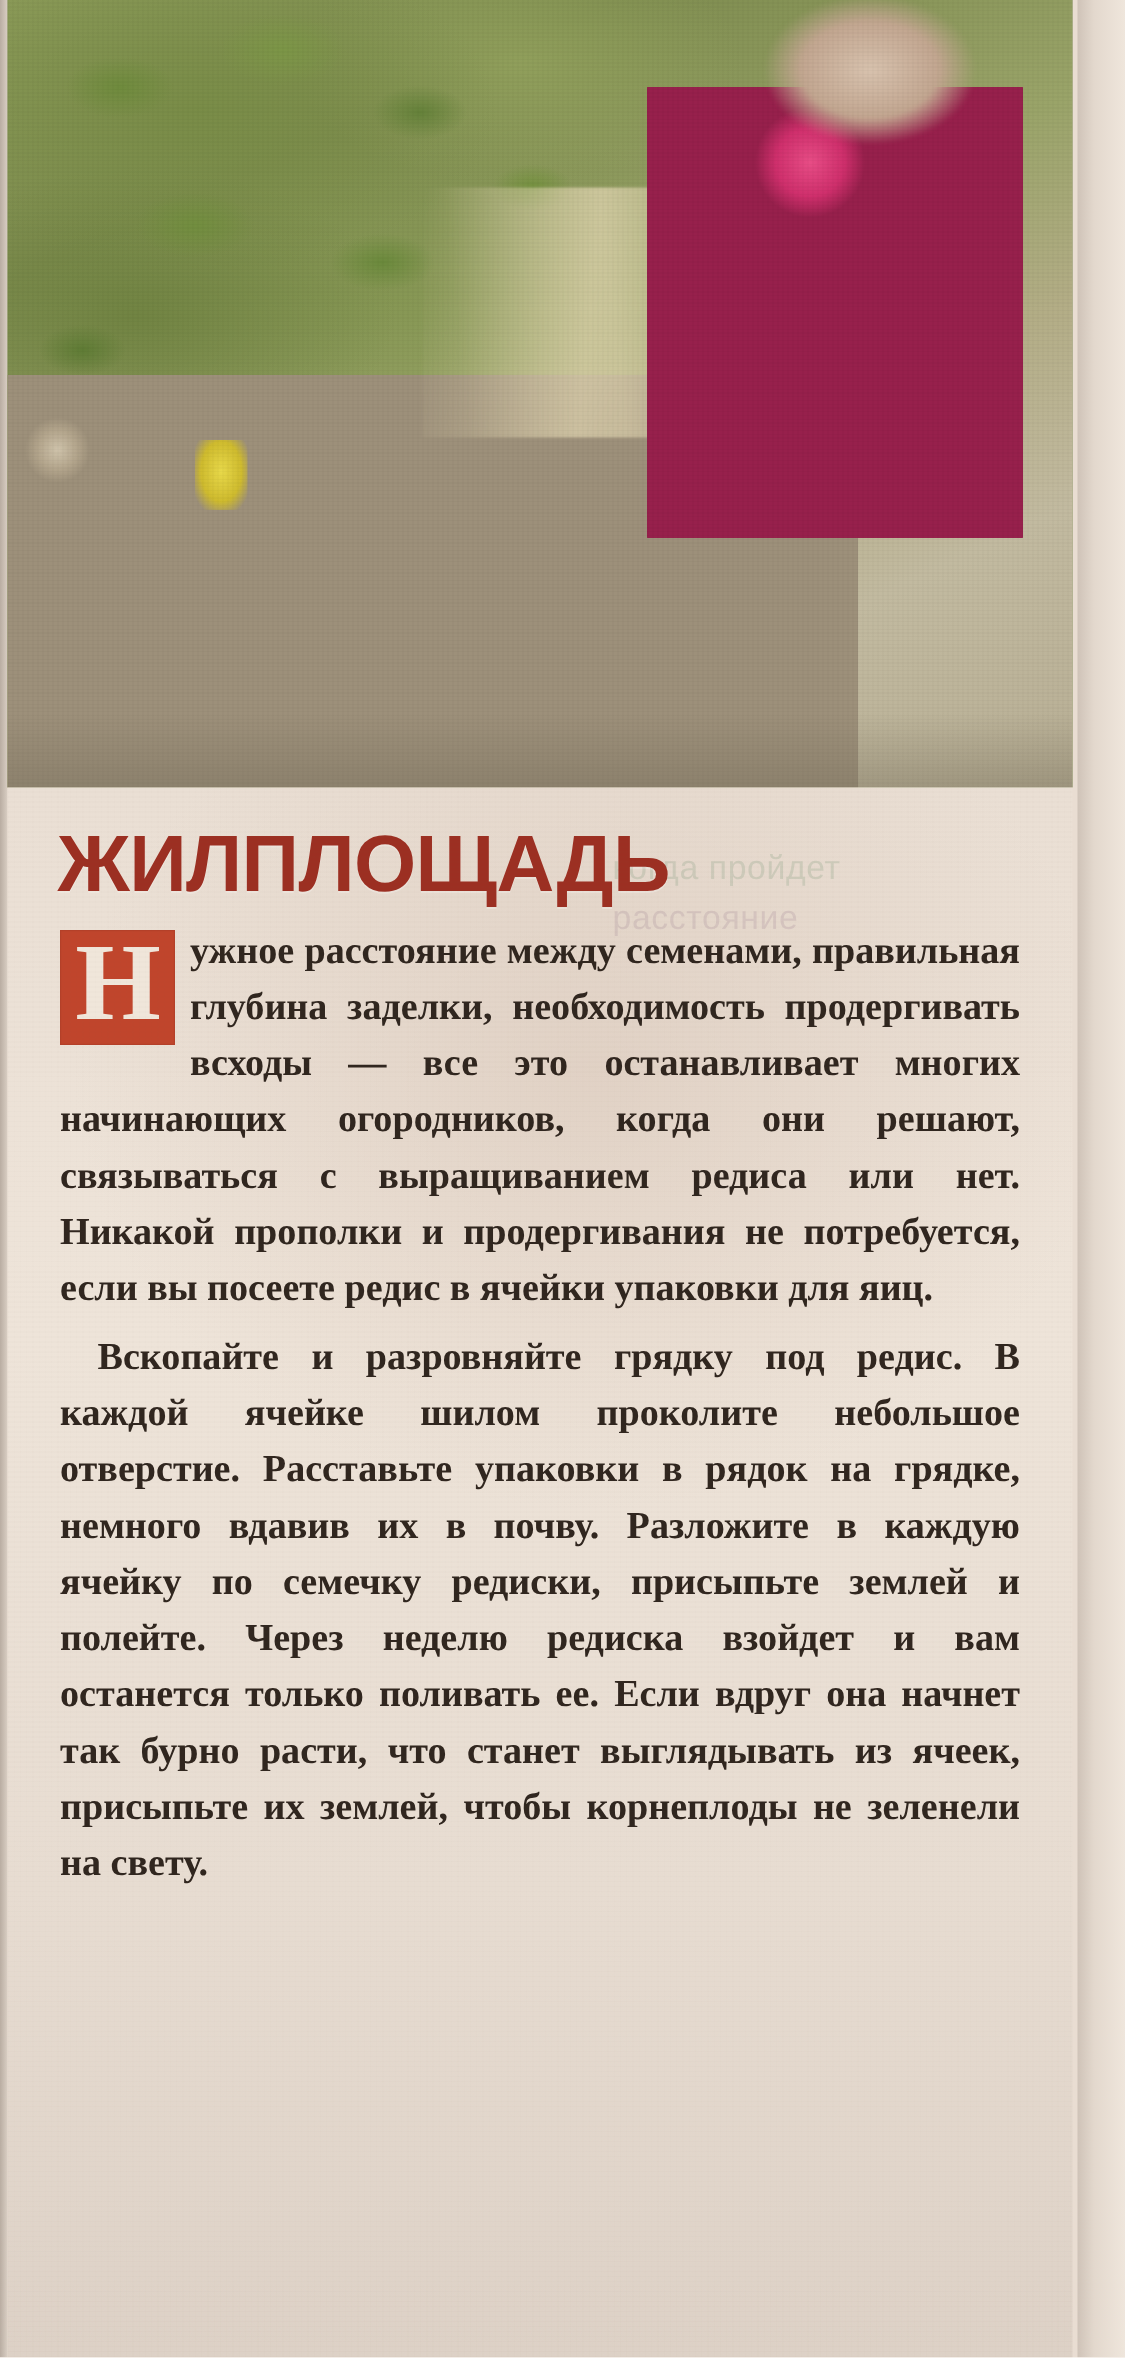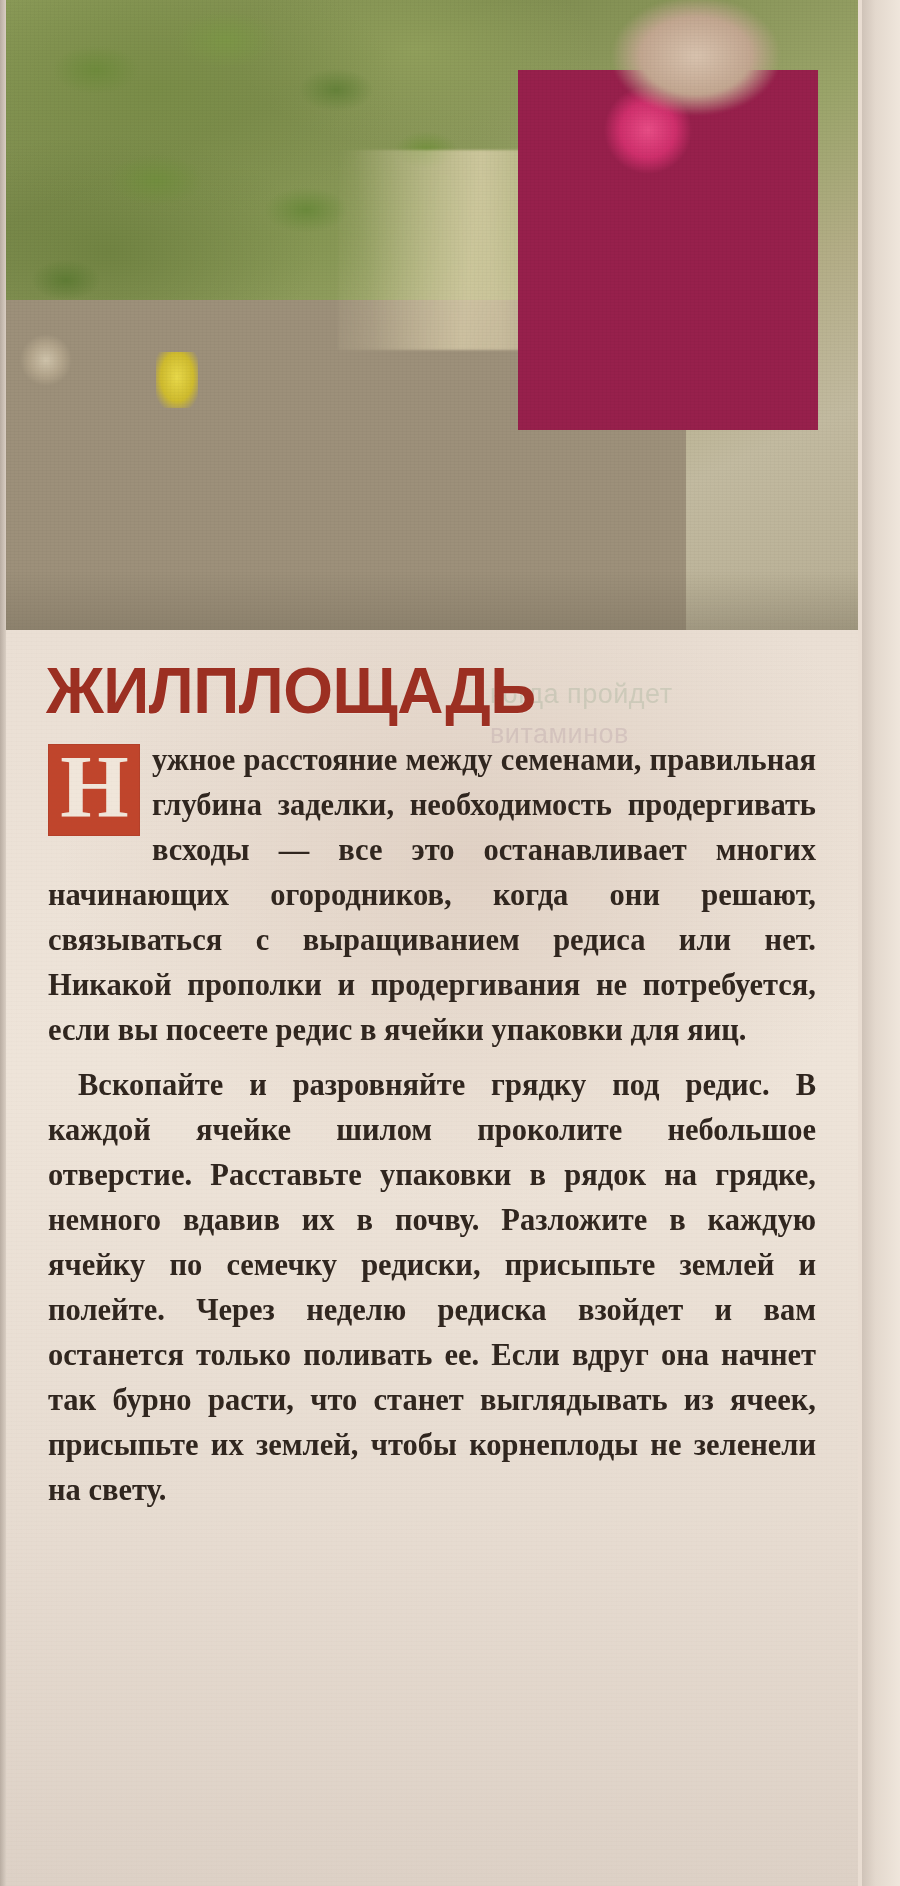--- a/index.html
+++ b/index.html
@@ -262,21 +262,21 @@
     <div class="radish-bunch"></div>
     <div class="hand"></div>
     <div class="grain"></div>
     <div class="bottom-shade"></div>
   </div>
 
   <div class="article">
 
     <div class="ghost-text">
       <div class="g1">когда пройдет</div>
-      <div class="g2">витаминов</div>
+      <div class="g2">расстояние</div>
     </div>
 
     <h1 class="headline">
       <span class="l1">ЖИЛПЛОЩАДЬ</span>
     </h1>
 
     <div class="body-col">
       <p class="para first">
         <span class="dropcap">Н</span>
         <span>ужное расстояние между семенами, правильная глубина заделки, необходимость продергивать всходы — все это останавливает многих начинающих огородников, когда они решают, связываться с выращиванием редиса или нет. Никакой прополки и продергивания не потребуется, если вы посеете редис в ячейки упаковки для яиц.</span>

